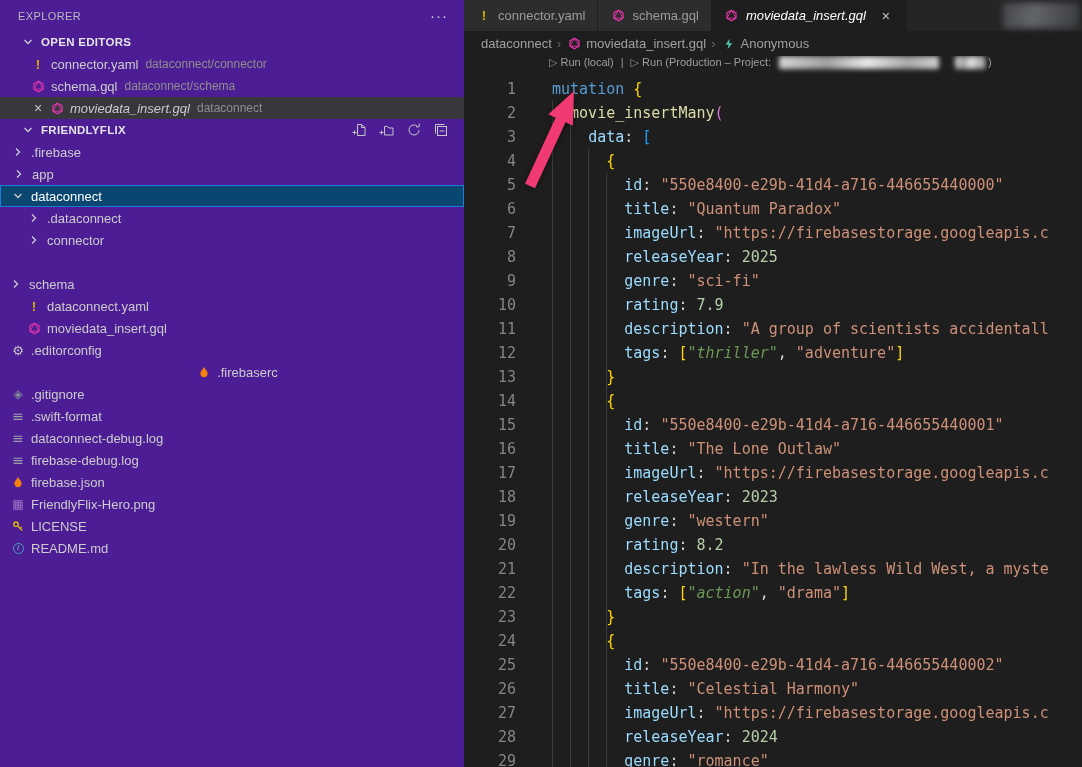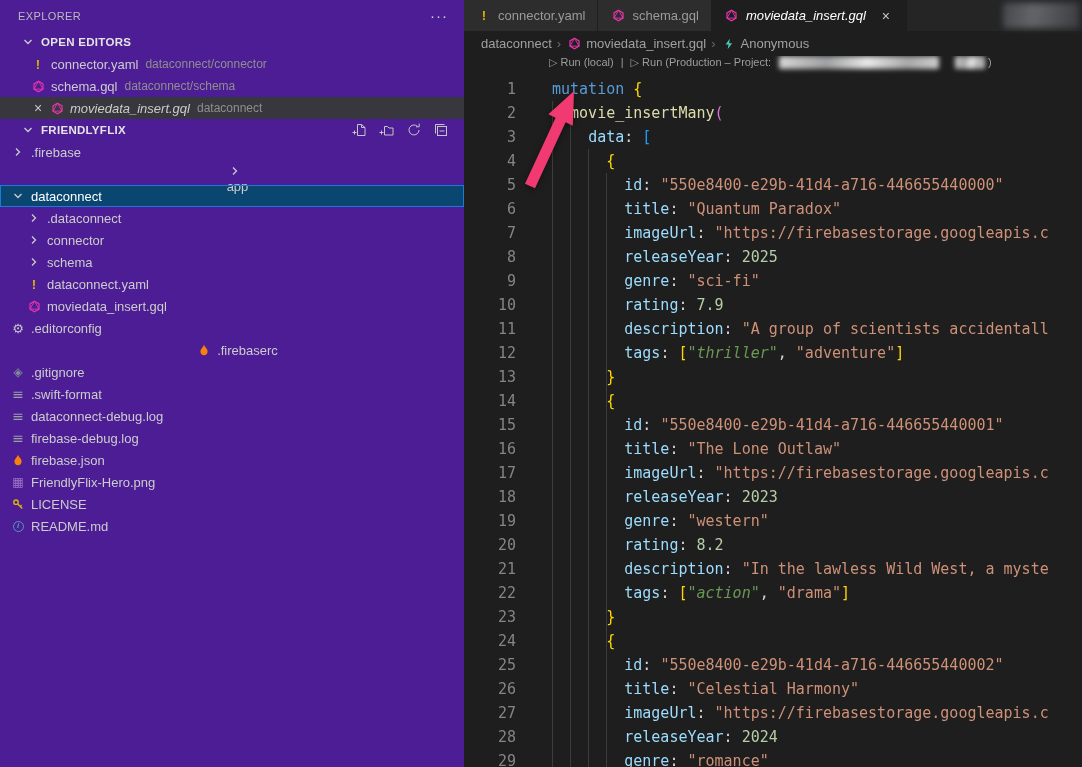--- a/index.html
+++ b/index.html
@@ -183,21 +183,21 @@
     </div>
     <div id="file-tree">
         <div class="row" style="padding-left: 10px;">
           <span class="iconslot">
             <svg width="16" height="16" viewBox="0 0 16 16">
               <polyline points="6,4.5 9.5,8 6,11.5" fill="none" stroke="#cccccc" stroke-width="1.3"></polyline>
             </svg>
           </span>
           <span class="label">.firebase</span>
         </div>
-        <div class="row" style="padding-left: 11px; flex-direction: column;">
+        <div class="row" style="padding-left: 11px;">
           <span class="iconslot">
             <svg width="16" height="16" viewBox="0 0 16 16">
               <polyline points="6,4.5 9.5,8 6,11.5" fill="none" stroke="#cccccc" stroke-width="1.3"></polyline>
             </svg>
           </span>
           <span class="label">app</span>
         </div>
         <div class="row selected" style="padding-left: 10px;">
           <span class="iconslot">
             <svg width="16" height="16" viewBox="0 0 16 16">
@@ -215,21 +215,21 @@
           <span class="label">.dataconnect</span>
         </div>
         <div class="row" style="padding-left: 26px;">
           <span class="iconslot">
             <svg width="16" height="16" viewBox="0 0 16 16">
               <polyline points="6,4.5 9.5,8 6,11.5" fill="none" stroke="#cccccc" stroke-width="1.3"></polyline>
             </svg>
           </span>
           <span class="label">connector</span>
         </div>
-        <div class="row" style="padding-left: 26px;">
+        <div class="row" style="padding-left: 8px; margin-top: 22px;">
           <span class="iconslot">
             <svg width="16" height="16" viewBox="0 0 16 16">
               <polyline points="6,4.5 9.5,8 6,11.5" fill="none" stroke="#cccccc" stroke-width="1.3"></polyline>
             </svg>
           </span>
           <span class="label">schema</span>
         </div>
         <div class="row" style="padding-left: 26px;">
           <span class="iconslot">
             <span class="ic ic-warn">!</span>

